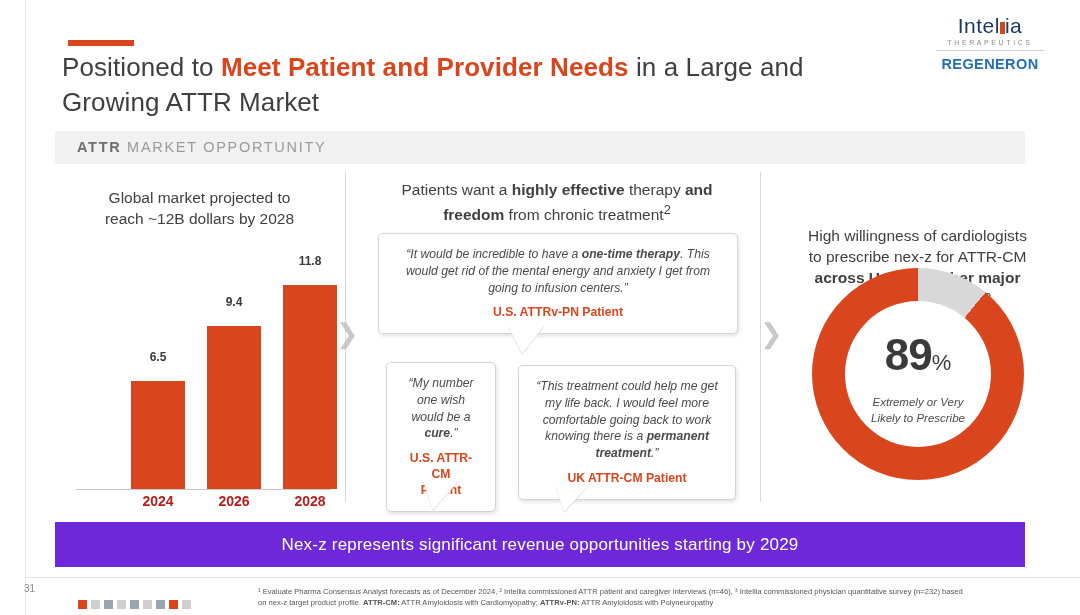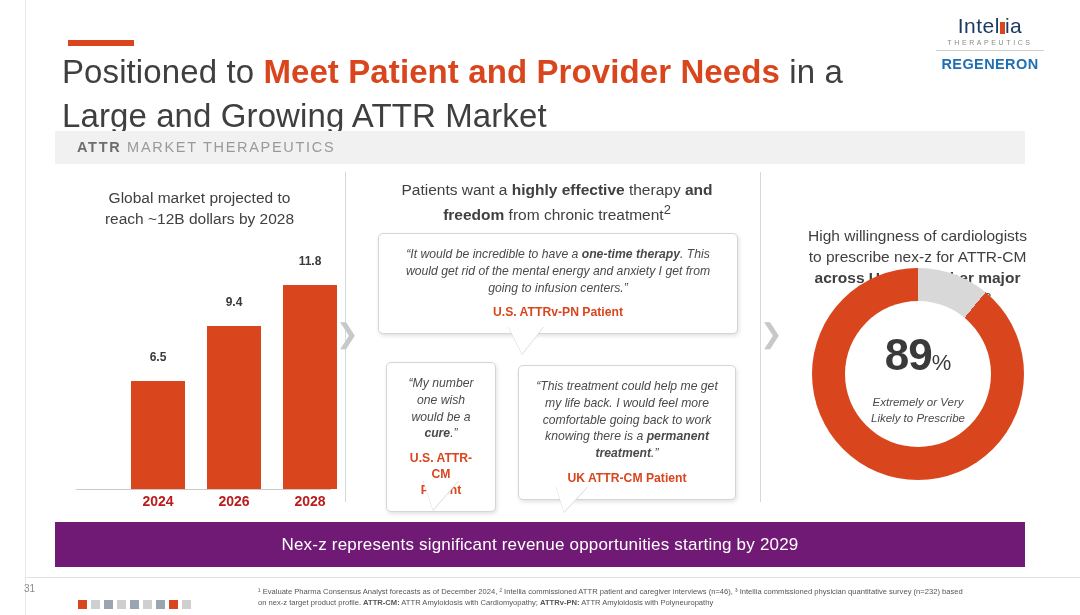--- a/index.html
+++ b/index.html
@@ -24,21 +24,21 @@
   .accent-bar {
     position: absolute;
     left: 68px; top: 40px;
     width: 66px; height: 6px;
     background: #d9461e;
   }
   .title {
     position: absolute;
     left: 62px; top: 50px;
     width: 830px;
-    font-size: 33px;
+    font-size: 26px;
     font-weight: 400;
     line-height: 1.34;
     color: #3f3f3f;
     letter-spacing: 0.1px;
   }
   .title .hl { color: #d9461e; font-weight: 700; }
   
   .logo {
     position: absolute;
     right: 30px; top: 14px;
@@ -220,21 +220,21 @@
     color: #4a4a4a;
     line-height: 1.35;
     margin-top: 15px;
   }
 
   
   #banner {
     position: absolute;
     left: 55px; top: 522px;
     width: 970px; height: 45px;
-    background: #701a75;
+    background: #6d28d9;
     display: flex;
     align-items: center;
     justify-content: center;
   }
   #banner .txt {
     color: #ffffff;
     font-size: 17px;
     letter-spacing: .2px;
   }
   
@@ -280,21 +280,21 @@
   <div class="logo-intellia">
     <span>Intel</span><span class="dotbar"></span><span>ia</span>
   </div>
   <div class="logo-sub">THERAPEUTICS</div>
   <div class="logo-rule"></div>
   <div class="logo-regeneron">REGENERON</div>
 </div>
 
 <div class="section-band">
   <div class="lbl">
-    <b>ATTR</b><span> MARKET THERAPEUTICS</span>
+    <b>ATTR</b><span> MARKET OPPORTUNITY</span>
   </div>
 </div>
 
 <div class="vdiv" style="left:345px;"></div>
 <div class="vdiv" style="left:760px;"></div>
 <div class="chev" style="left:336px; top:318px;">❯</div>
 <div class="chev" style="left:760px; top:318px;">❯</div>
 
 <div class="col col-head" style="left:62px; top:188px; width:275px;">
   <div>Global market projected to</div>

